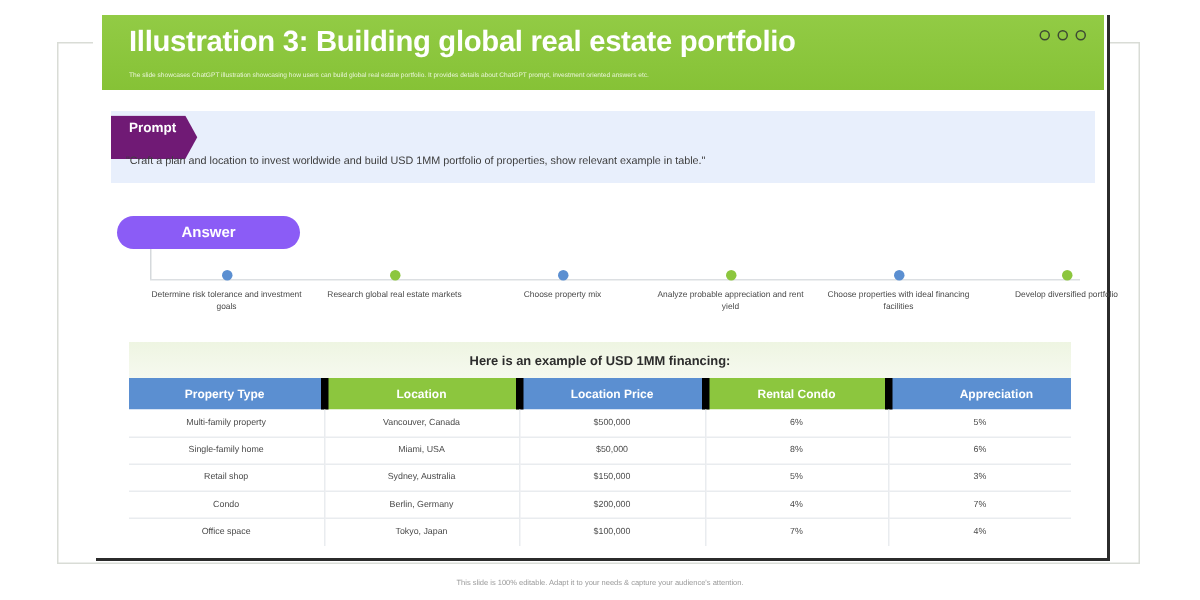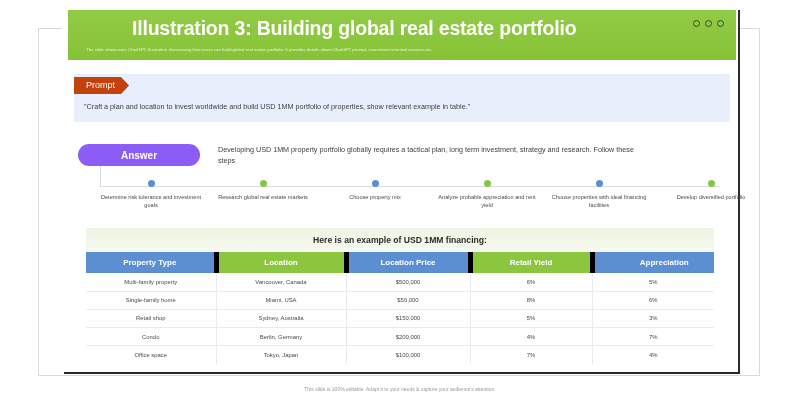--- a/index.html
+++ b/index.html
@@ -50,21 +50,20 @@
     overflow: hidden;
   }
   .banner-title {
     position: absolute;
     left: 18px; top: 7px;
     font-size: 19.5px;
     font-weight: bold;
     color: #ffffff;
     letter-spacing: -0.2px;
     white-space: nowrap;
-    margin-left: 46px;
   }
   .banner-sub {
     position: absolute;
     left: 18px; top: 37px;
     width: 600px;
     font-size: 4.4px;
     line-height: 6px;
     color: #e9f5d6;
     white-space: nowrap;
     overflow: hidden;
@@ -84,26 +83,26 @@
   
   .prompt-panel {
     position: absolute;
     left: 74px; top: 74px;
     width: 656px; height: 48px;
     background: #e8effc;
   }
   .prompt-tag {
     position: absolute;
     left: 0px; top: 3px;
-    height: 17px;
+    height: 29px;
     padding: 0 14px 0 12px;
-    background: #c2410c;
+    background: #701a75;
     color: #ffffff;
     font-size: 9px;
-    font-weight: normal;
+    font-weight: bold;
     line-height: 17px;
     clip-path: polygon(0 0, calc(100% - 8px) 0, 100% 50%, calc(100% - 8px) 100%, 0 100%);
   }
   .prompt-text {
     position: absolute;
     left: 10px; top: 28px;
     font-size: 7.2px;
     color: #3d3d3d;
     white-space: nowrap;
   }
@@ -243,21 +242,20 @@
       <span class="dot"></span>
     </div>
   </div>
 
   <div class="prompt-panel">
     <div class="prompt-tag">Prompt</div>
     <div class="prompt-text">"Craft a plan and location to invest worldwide and build USD 1MM portfolio of properties, show relevant example in table."</div>
   </div>
 
   <div class="answer-pill">Answer</div>
-  <div class="answer-text">Developing USD 1MM property portfolio globally requires a tactical plan, long term investment, strategy and research. Follow these steps</div>
 
   <div class="connector-v"></div>
   <div class="timeline-axis"></div>
 
   <div class="timeline">
     <div class="step" style="left:0px;   top:0px;">
       <div class="node blue"></div>
       <div class="lbl">Determine risk tolerance and investment goals</div>
     </div>
     <div class="step" style="left:112px; top:0px;">
@@ -290,21 +288,21 @@
           <col class="c2">
           <col class="c3">
           <col class="c4">
           <col class="c5">
       </colgroup>
       <thead>
         <tr>
           <th class="blue">Property Type</th>
           <th class="green">Location</th>
           <th class="blue">Location Price</th>
-          <th class="green">Retail Yield</th>
+          <th class="green">Rental Condo</th>
           <th class="blue">Appreciation</th>
         </tr>
       </thead>
       <tbody>
         <tr>
           <td>Multi-family property</td>
           <td>Vancouver, Canada</td>
           <td>$500,000</td>
           <td>6%</td>
           <td>5%</td>

